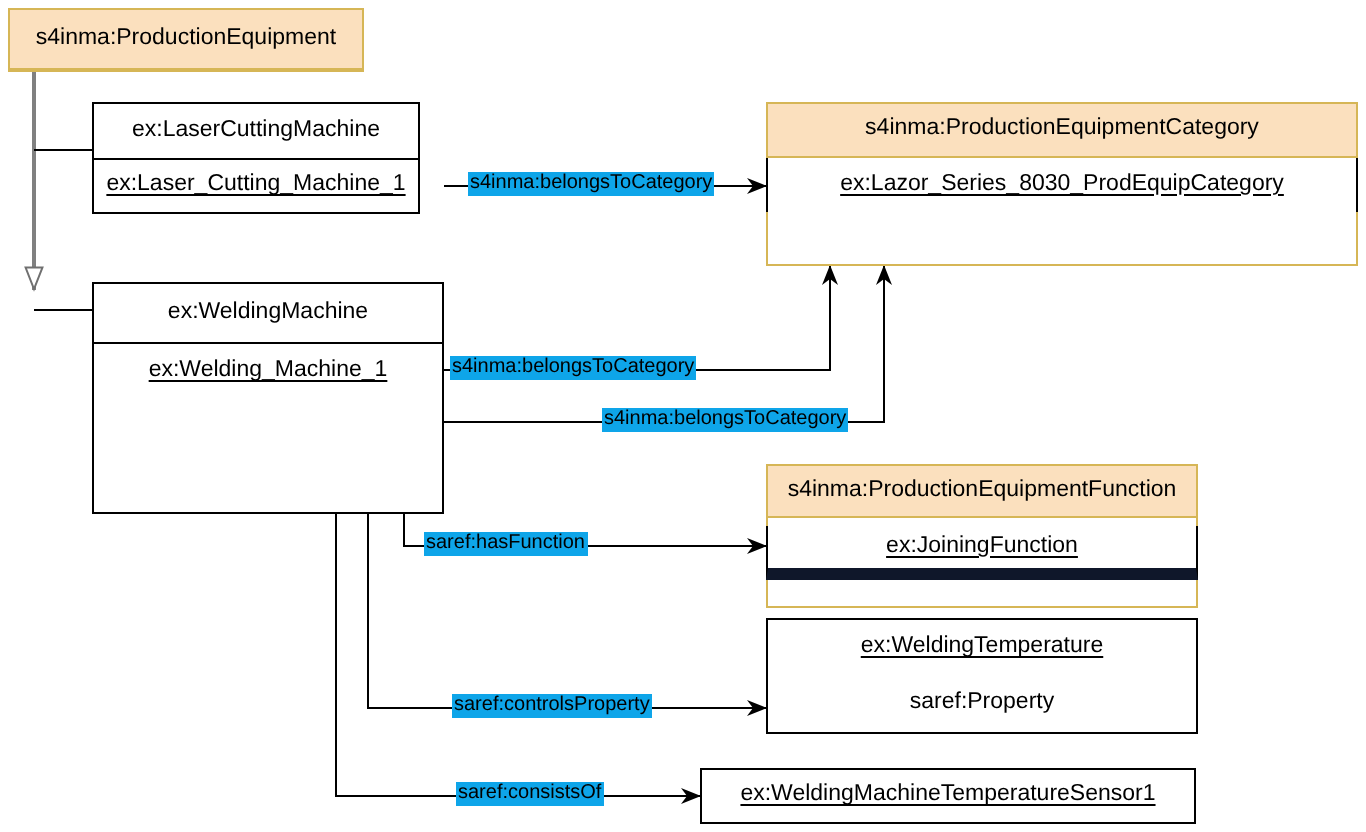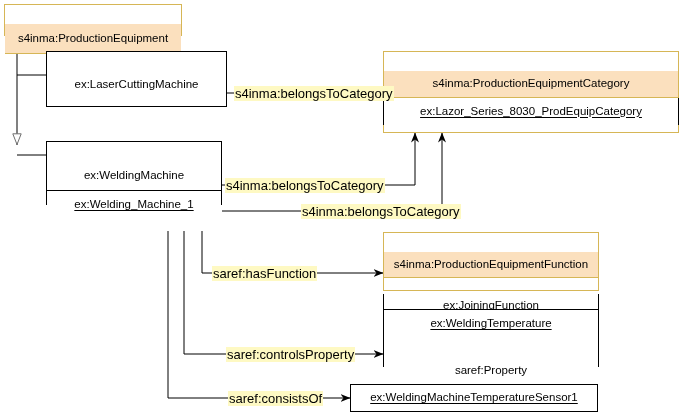--- a/index.html
+++ b/index.html
@@ -43,21 +43,20 @@
     align-items: center;
     justify-content: center;
     font-size: 11.5px;
     color: #000000;
     line-height: 1;
     white-space: nowrap;
     overflow: hidden;
   }
   .row.header {
     background: #ffffff;
-    margin-top: 19px;
   }
   .row.header.tinted {
     background: #fbe0be;
     border-bottom: 1px solid #d6b656;
   }
   .row.instance {
     background: #ffffff;
     border-top: 1px solid #000000;
   }
   .row.instance:first-child {
@@ -66,23 +65,23 @@
   .row.instance .txt {
     text-decoration: underline;
     text-underline-offset: 2px;
   }
   .row.only {
     border-top: none;
     text-align: center;
   }
   .edge-label {
     position: absolute;
-    font-size: 13px;
+    font-size: 10px;
     color: #000000;
-    background: #fef9c3;
+    background: #0ea5e9;
     line-height: 1;
     white-space: nowrap;
     padding: 1px 1px;
     z-index: 6;
   }
 </style>
 </head>
 <body>
 
 <div id="canvas">
@@ -118,49 +117,52 @@
 
     <path d="M168,231 L168,398 L350,398" stroke="#000000" stroke-width="1" fill="none" marker-end="url(#arrow-open)"></path>
   </svg>
 
   <div class="node classbox" style="left:4px; top:4px; width:178px; height:32px;">
     <div class="row header tinted" style="height:30px;">
       <span class="txt">s4inma:ProductionEquipment</span>
     </div>
   </div>
 
-  <div class="node" style="left:46px; top:51px; width:181px; height:56px;">
+  <div class="node" style="left:46px; top:51px; width:164px; height:56px;">
     <div class="row header" style="height:27px;">
       <span class="txt">ex:LaserCuttingMachine</span>
     </div>
-  </div>
-
-  <div class="node" style="left:46px; top:141px; width:176px; height:64px;">
+    <div class="row instance" style="height:27px;">
+      <span class="txt">ex:Laser_Cutting_Machine_1</span>
+    </div>
+  </div>
+
+  <div class="node" style="left:46px; top:141px; width:176px; height:116px;">
     <div class="row header" style="height:29px;">
       <span class="txt">ex:WeldingMachine</span>
     </div>
     <div class="row instance" style="height:29px;">
       <span class="txt">ex:Welding_Machine_1</span>
     </div>
   </div>
 
   <div class="node classbox" style="left:383px; top:51px; width:296px; height:82px;">
     <div class="row header tinted" style="height:27px;">
       <span class="txt">s4inma:ProductionEquipmentCategory</span>
     </div>
     <div class="row instance only" style="height:27px; border-left:1px solid #000; border-right:1px solid #000; margin:0 -1px;">
       <span class="txt">ex:Lazor_Series_8030_ProdEquipCategory</span>
     </div>
   </div>
 
-  <div class="node classbox" style="left:383px; top:232px; width:216px; height:59px;">
+  <div class="node classbox" style="left:383px; top:232px; width:216px; height:72px;">
     <div class="row header tinted" style="height:26px;">
       <span class="txt">s4inma:ProductionEquipmentFunction</span>
     </div>
-    <div class="row instance only" style="height:27px; border-left:1px solid #000; border-right:1px solid #000; border-bottom:4px solid #0f172a; margin:16px -1px;">
+    <div class="row instance only" style="height:27px; border-left:1px solid #000; border-right:1px solid #000; border-bottom:6px solid #0f172a; margin:4px -1px;">
       <span class="txt">ex:JoiningFunction</span>
     </div>
   </div>
 
   <div class="node" style="left:383px; top:309px; width:216px; height:58px;">
     <div class="row instance" style="height:28px;">
       <span class="txt">ex:WeldingTemperature</span>
     </div>
     <div class="row header" style="height:28px;">
       <span class="txt">saref:Property</span>

